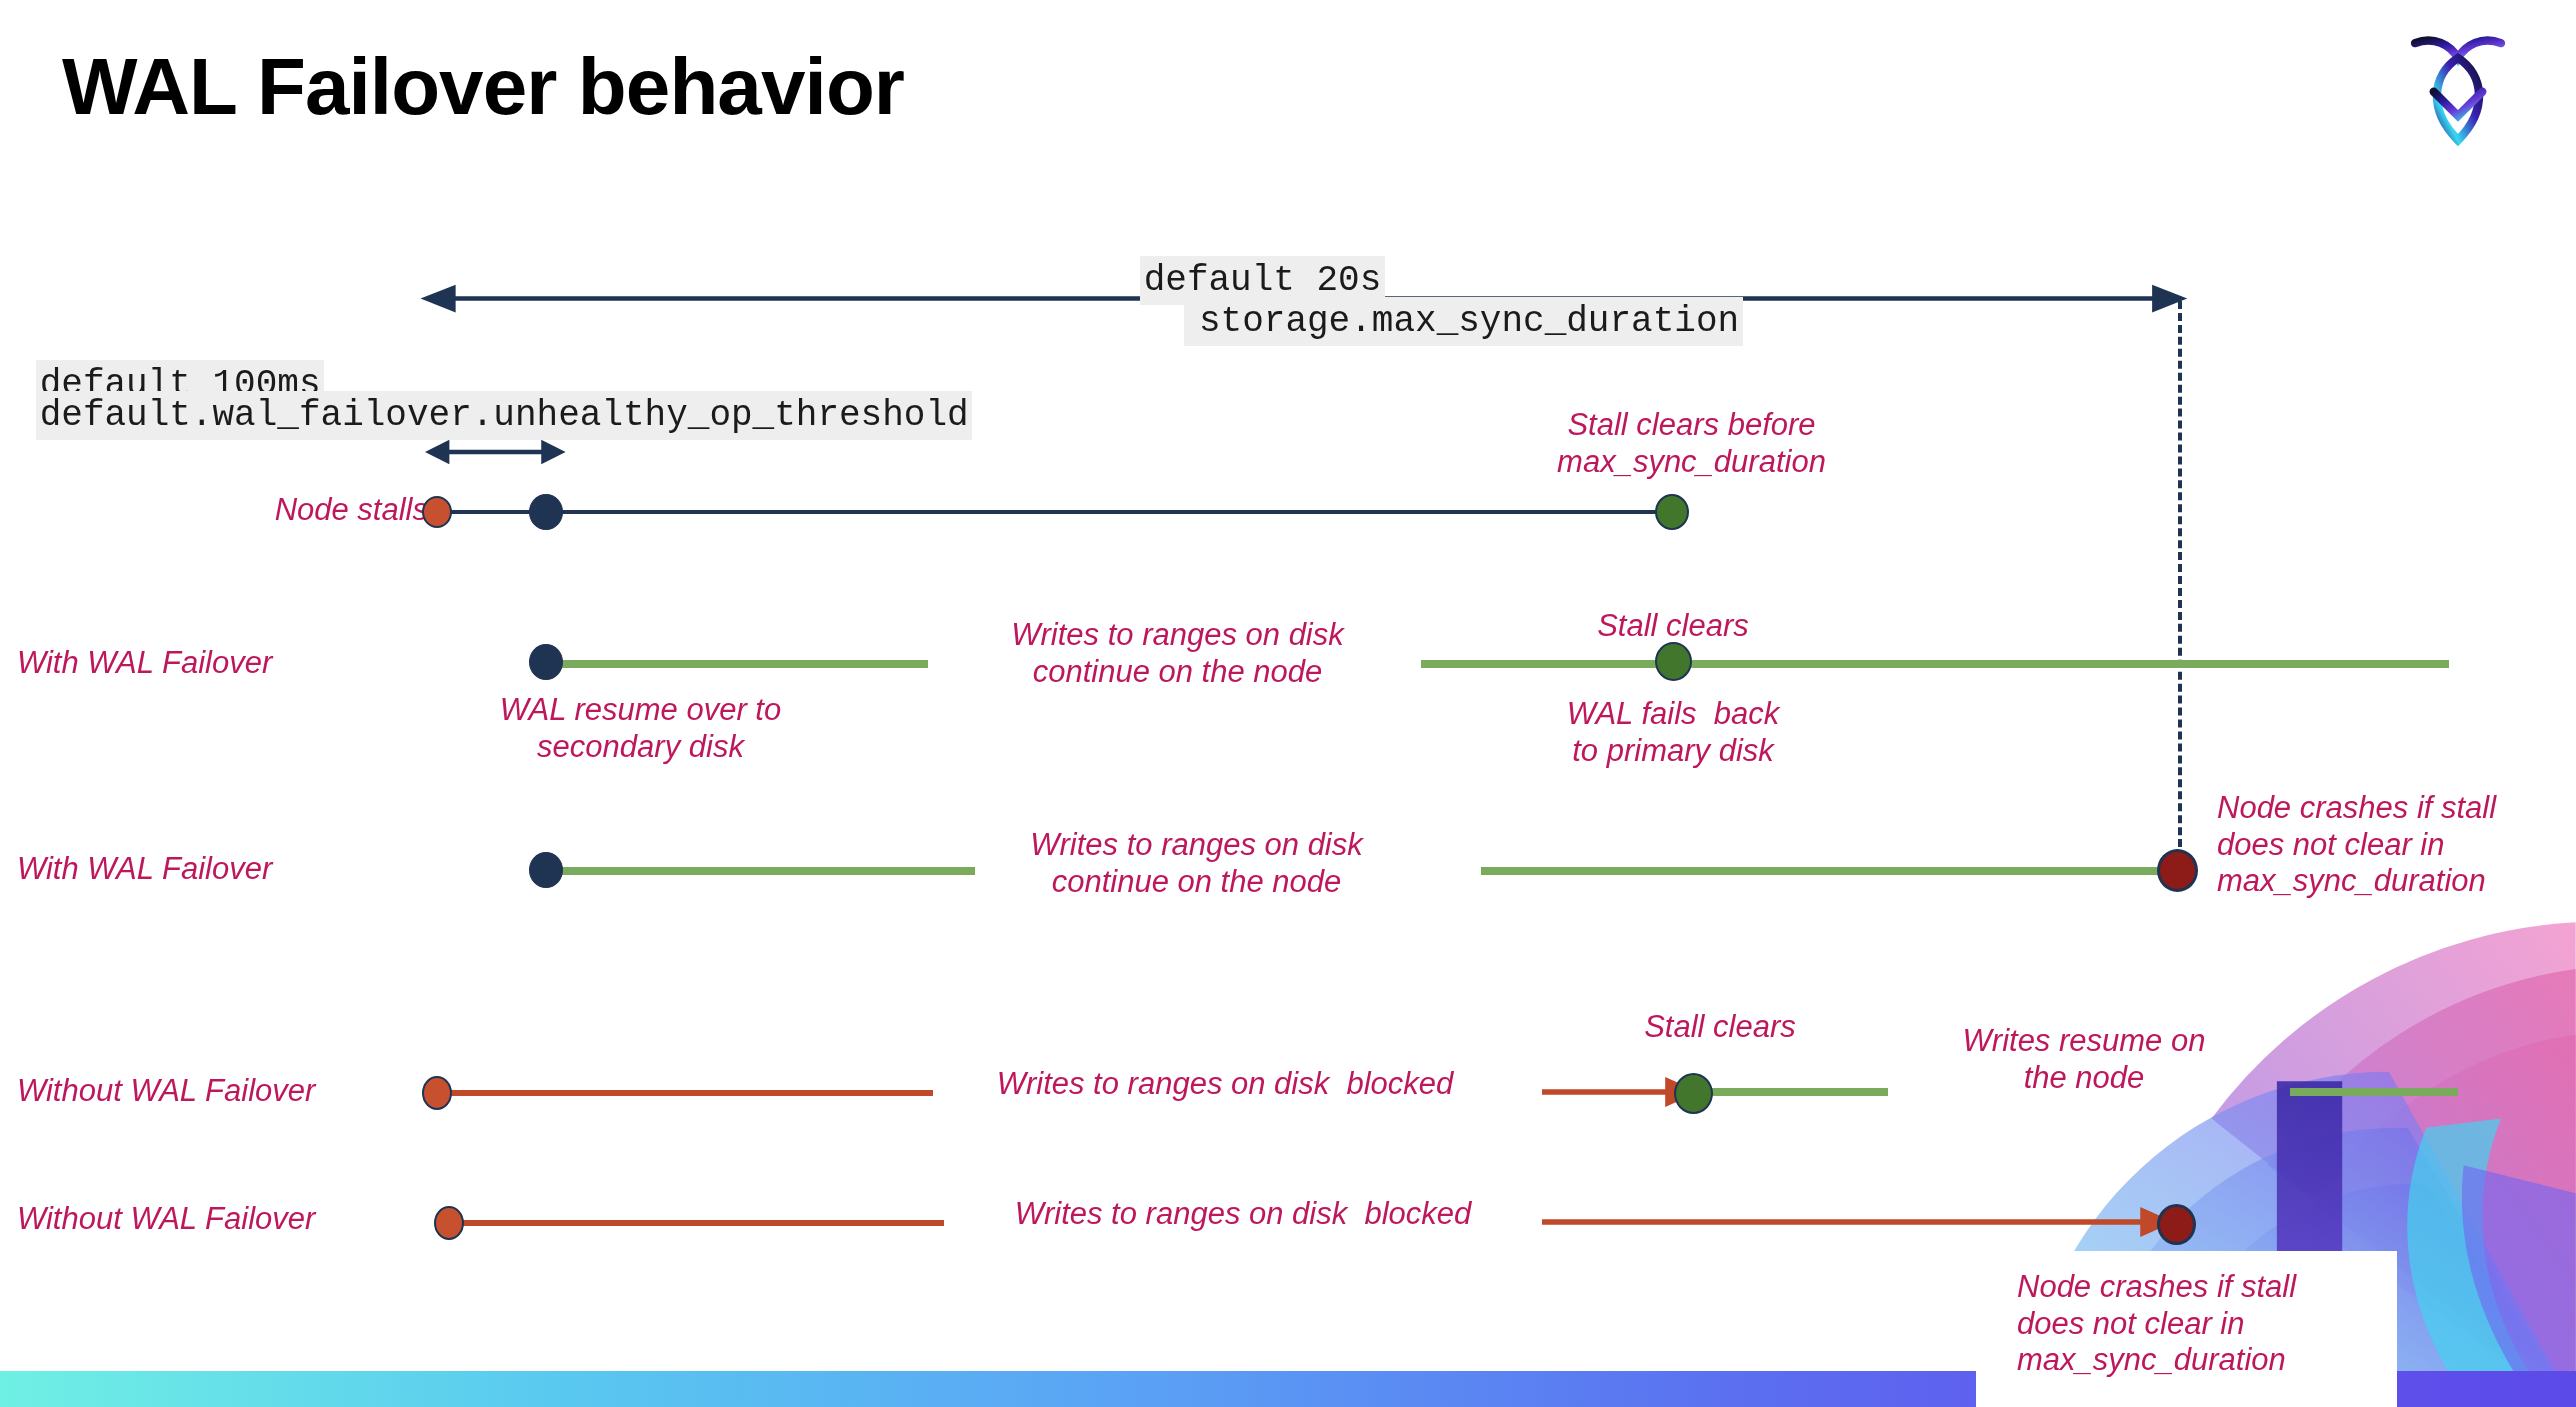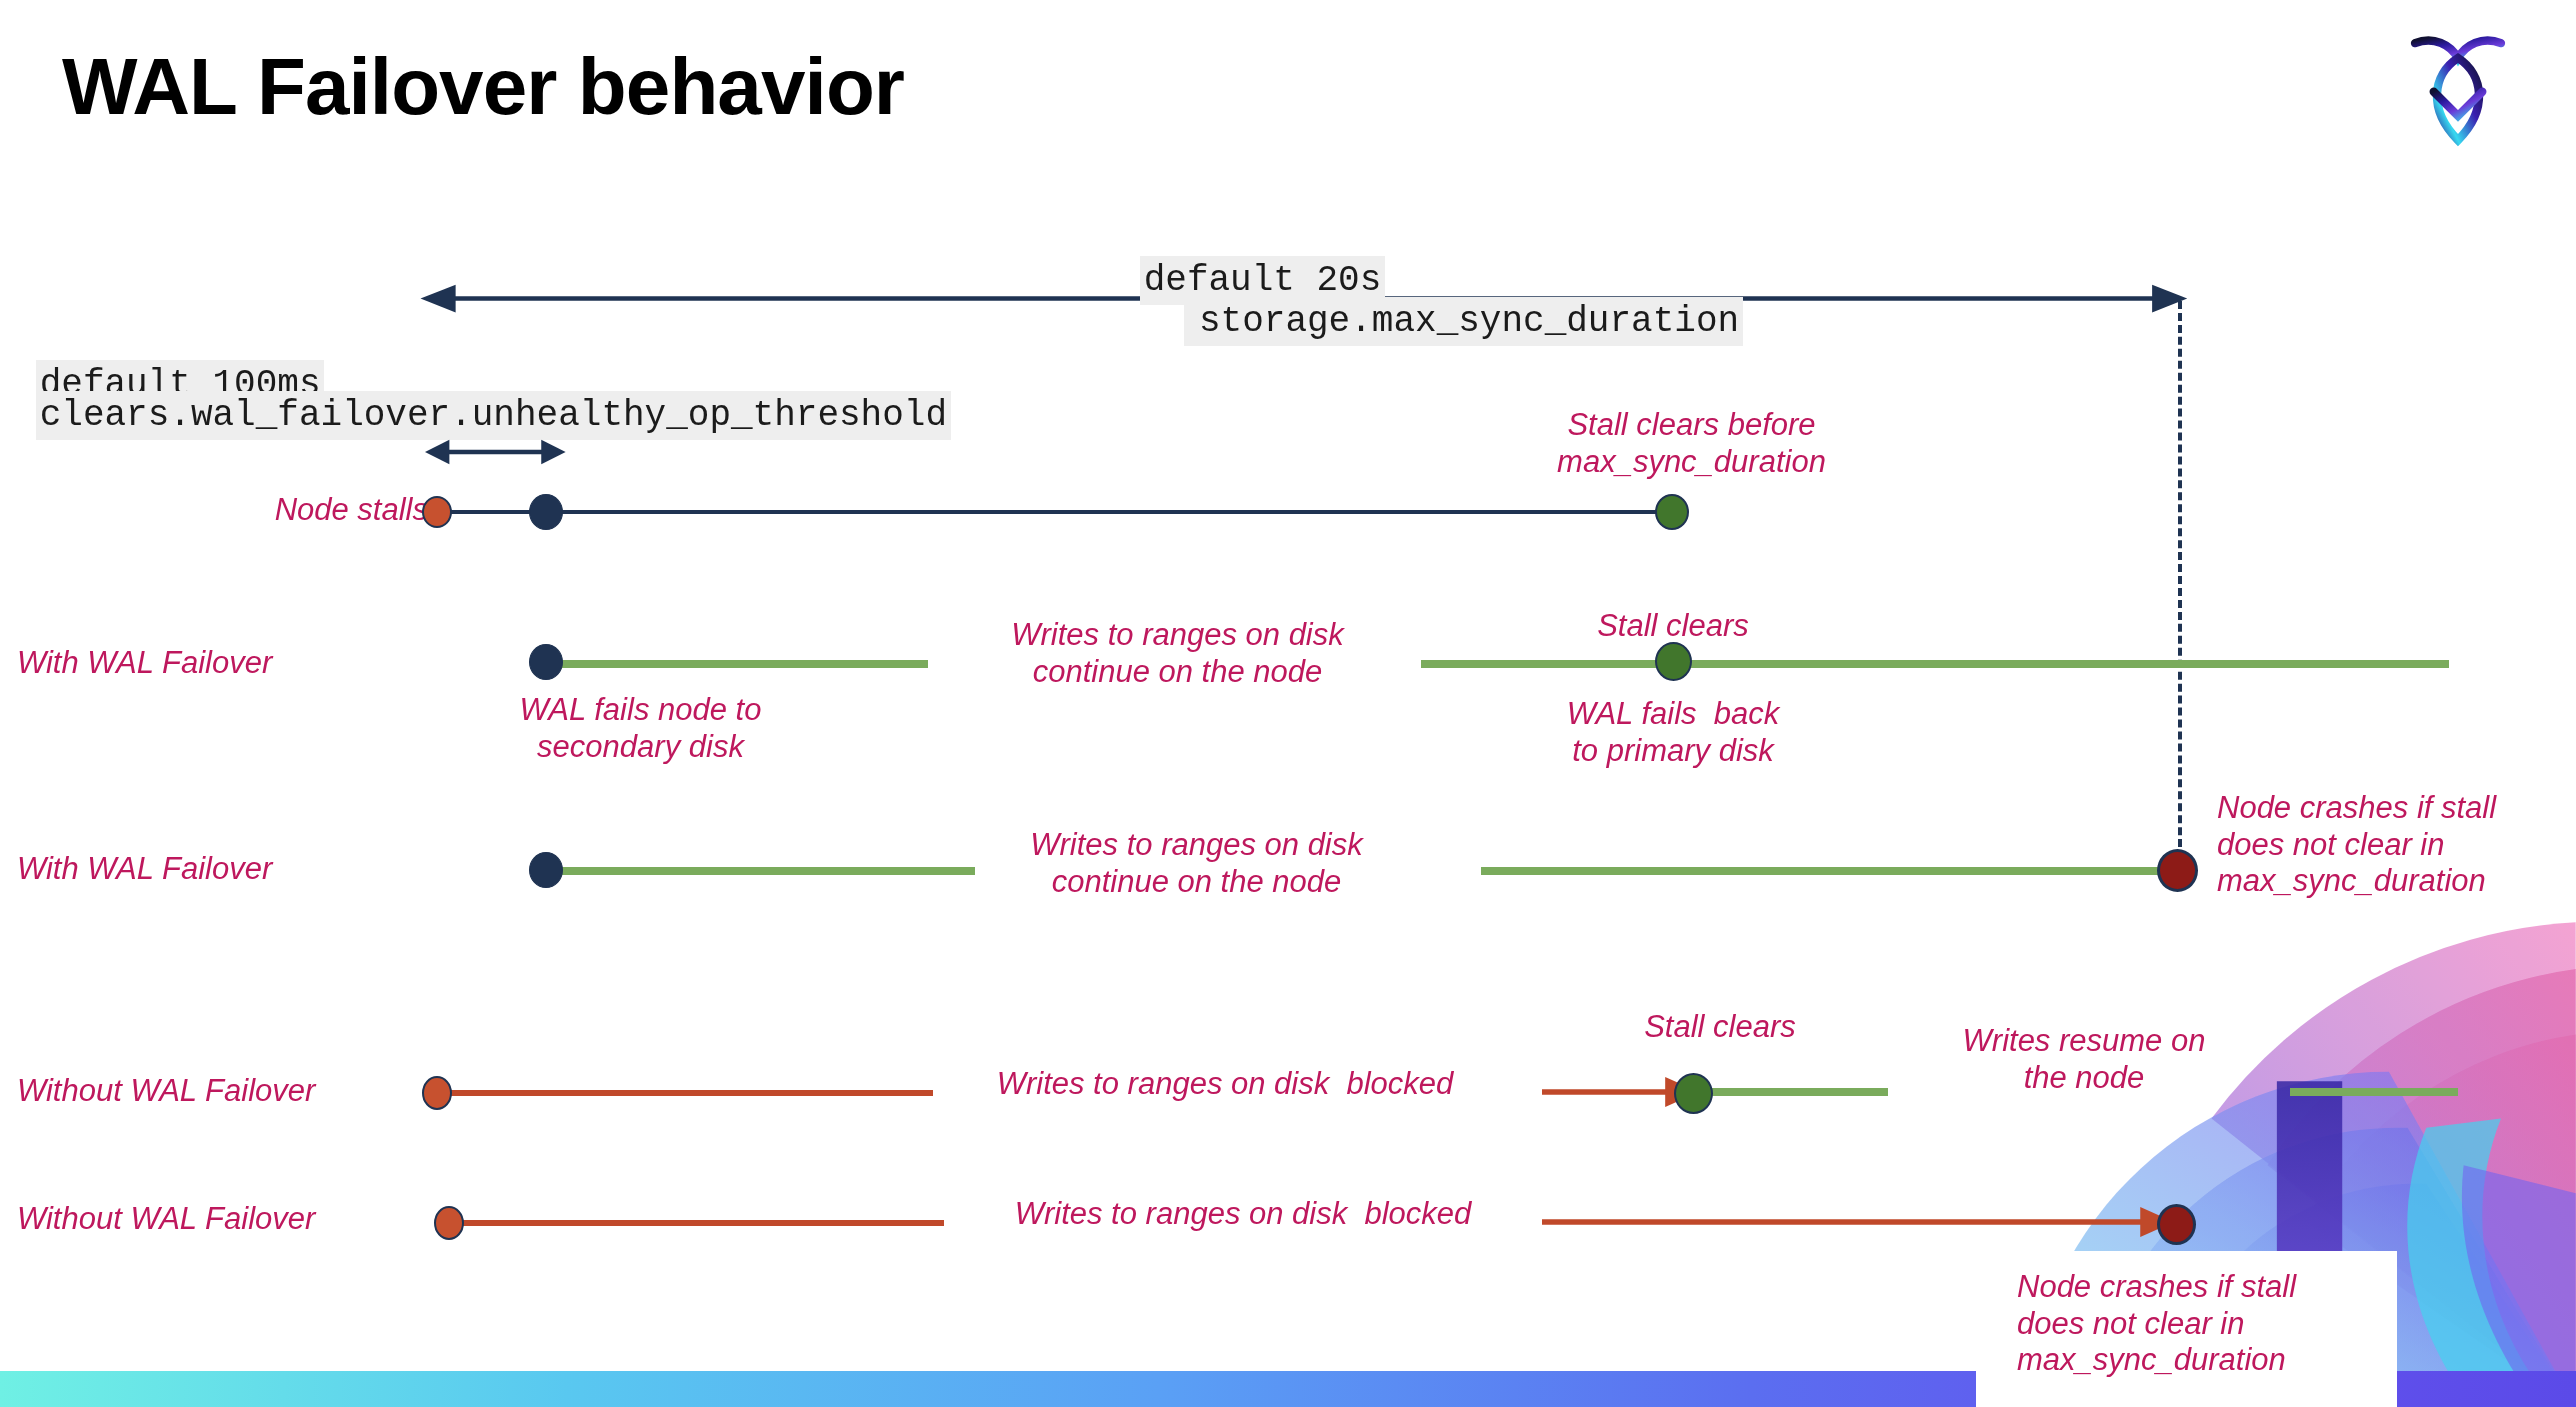--- a/index.html
+++ b/index.html
@@ -145,21 +145,21 @@
     <polygon points="0,20 38,5 38,35" fill="#1f3352"></polygon>
     <polygon points="1910,20 1872,5 1872,35" fill="#1f3352"></polygon>
   </svg>
 
   <div class="code-label" style="left:1140px;top:256px;">default 20s</div>
   <div class="code-label" style="left:1184px;top:297px;padding-left:15px;">storage.max_sync_duration</div>
 
   <div class="dashed-v" style="left:2178px;top:301px;height:570px;"></div>
 
   <div class="code-label" style="left:36px;top:360px;">default 100ms</div>
-  <div class="code-label" style="left:36px;top:391px;">clears.wal_failover.unhealthy_op_threshold</div>
+  <div class="code-label" style="left:36px;top:391px;">default.wal_failover.unhealthy_op_threshold</div>
 
   <svg class="arrow" style="left:425px;top:436px;width:150px;height:32px;" viewBox="0 0 160 34" width="150" height="32">
     <line x1="18" y1="17" x2="132" y2="17" stroke="#1f3352" stroke-width="5"></line>
     <polygon points="0,17 26,4 26,30" fill="#1f3352"></polygon>
     <polygon points="150,17 124,4 124,30" fill="#1f3352"></polygon>
   </svg>
 
   <div class="dtext" style="left:222px;top:492px;width:206px;text-align:right;">Node stalls</div>
 
   <div class="line" style="left:437px;top:510px;width:1243px;"></div>
@@ -174,21 +174,21 @@
 
   <div class="line green" style="left:545px;top:660px;width:383px;"></div>
   <div class="line green" style="left:1421px;top:660px;width:1028px;"></div>
 
   <div class="dot navy" style="left:529px;top:644px;width:34px;height:36px;"></div>
   <div class="dot green" style="left:1655px;top:642px;width:37px;height:39px;"></div>
 
   <div class="dtext center" style="left:944px;top:617px;width:467px;">Writes to ranges on disk
 continue on the node</div>
   <div class="dtext center" style="left:1533px;top:608px;width:280px;">Stall clears</div>
-  <div class="dtext center" style="left:449px;top:692px;width:383px;">WAL fails node to
+  <div class="dtext center" style="left:449px;top:692px;width:383px;">WAL resume over to
 secondary disk</div>
   <div class="dtext center" style="left:1505px;top:696px;width:336px;">WAL fails  back
 to primary disk</div>
 
   <div class="dtext" style="left:17px;top:851px;width:355px;text-align:left;">With WAL Failover</div>
 
   <div class="line green" style="left:545px;top:867px;width:430px;"></div>
   <div class="line green" style="left:1481px;top:867px;width:692px;"></div>
 
   <div class="dot navy" style="left:529px;top:852px;width:34px;height:36px;"></div>

